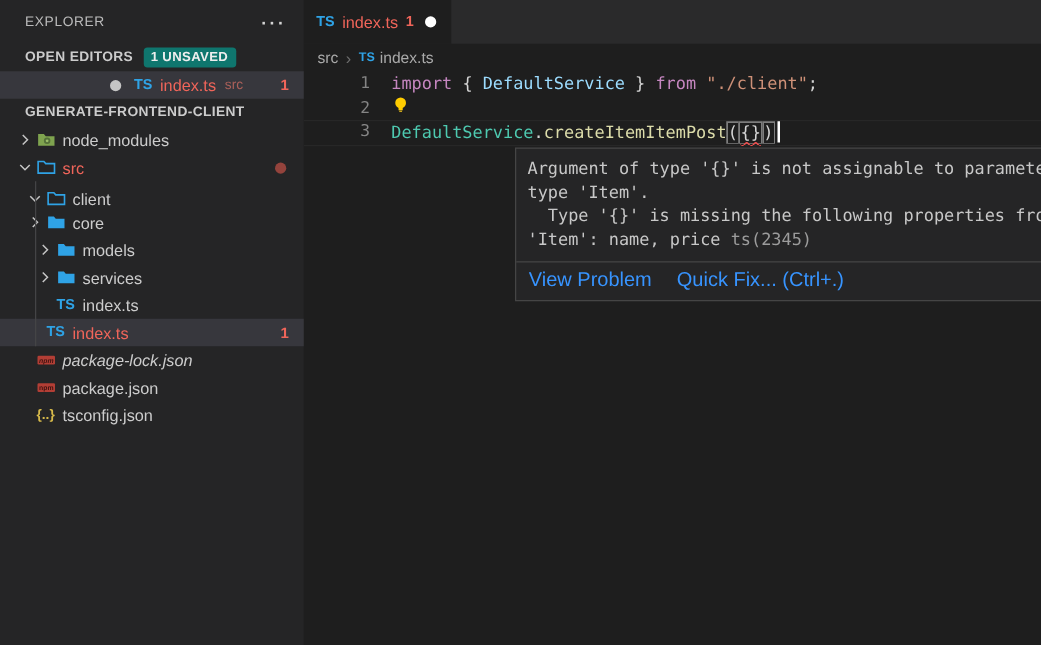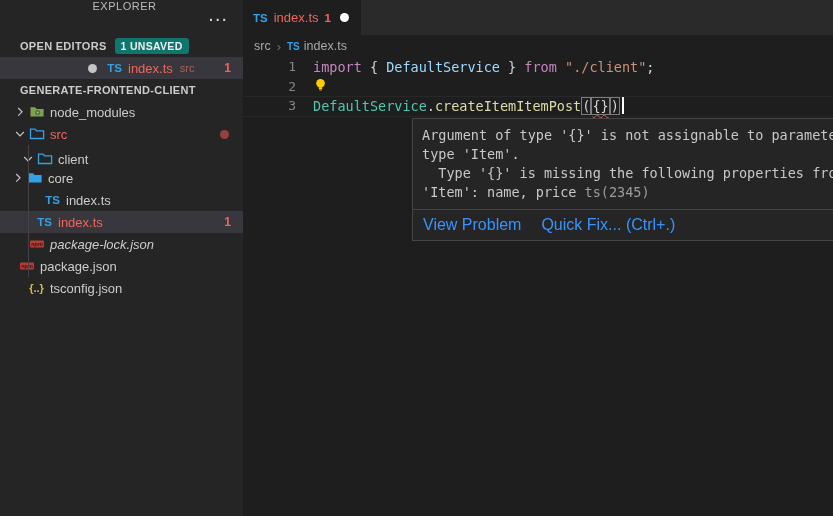--- a/index.html
+++ b/index.html
@@ -4,21 +4,21 @@
 <style>
   html,body{margin:0;padding:0;}
   body{
     width:833px;height:516px;position:relative;overflow:hidden;
     background:#1e1e1e;font-family:"Liberation Sans",sans-serif;
     -webkit-font-smoothing:antialiased;
   }
   
   .sidebar{position:absolute;left:0;top:0;width:243px;height:516px;background:#252526;z-index:2;}
   .sidebar-title{height:35px;display:flex;align-items:center;padding:0 14px 0 20px;
-    color:#bbbbbb;font-size:11px;letter-spacing:.5px;flex-direction:column;}
+    color:#bbbbbb;font-size:11px;letter-spacing:.5px;}
   .sidebar-title .ellipsis{margin-left:auto;color:#d4d4d4;font-size:14px;font-weight:bold;letter-spacing:2px;cursor:pointer;}
   .section-header{height:22px;display:flex;align-items:center;padding-left:4px;
     color:#cccccc;font-size:11px;font-weight:bold;letter-spacing:.3px;cursor:pointer;}
   .badge-pill{margin-left:8px;background:#0f766e;color:#eeeeee;font-size:10.5px;font-weight:bold;
     padding:2px 6px;border-radius:3px;letter-spacing:.3px;}
   .twisty{width:16px;height:16px;flex:0 0 16px;display:flex;align-items:center;justify-content:center;}
   .file-icon{width:17px;height:16px;flex:0 0 17px;display:flex;align-items:center;justify-content:center;margin-right:5px;}
   .ts-glyph{font-size:11.5px;font-weight:bold;color:#2fa3e6;letter-spacing:0;}
   .json-glyph{font-size:11px;font-weight:bold;color:#d7ba4a;}
   .row{height:22px;display:flex;align-items:center;font-size:13px;color:#cccccc;cursor:pointer;position:relative;}
@@ -138,32 +138,58 @@
             <path d="M4.2 6 L8 9.8 L11.8 6" stroke="#c5c5c5" stroke-width="1.2" fill="none"></path>
           </svg>
         </span>
         <span class="file-icon">
           <svg width="16" height="16" viewBox="0 0 16 16">
             <path d="M1.5 3.2 h4.6 l1.5 1.7 h7 v7.6 H1.5 z" fill="none" stroke="#2fa3e6" stroke-width="1.3"></path>
           </svg>
         </span>
         <span class="label">client</span>
       </div>
-      <div class="row" style="padding-left: 10px;">
+      <div class="row" style="padding-left: 20px;">
         <span class="twisty">
           <svg width="16" height="16" viewBox="0 0 16 16">
             <path d="M6.2 4 L10 7.8 L6.2 11.6" stroke="#c5c5c5" stroke-width="1.2" fill="none"></path>
           </svg>
         </span>
         <span class="file-icon">
           <svg width="16" height="16" viewBox="0 0 16 16">
             <path d="M1.5 3.2 h4.6 l1.5 1.7 h7 v7.6 H1.5 z" fill="#2fa3e6"></path>
           </svg>
         </span>
         <span class="label">core</span>
+      </div>
+      <div class="row" style="padding-left: 28px;">
+        <span class="twisty">
+          <svg width="16" height="16" viewBox="0 0 16 16">
+            <path d="M6.2 4 L10 7.8 L6.2 11.6" stroke="#c5c5c5" stroke-width="1.2" fill="none"></path>
+          </svg>
+        </span>
+        <span class="file-icon">
+          <svg width="16" height="16" viewBox="0 0 16 16">
+            <path d="M1.5 3.2 h4.6 l1.5 1.7 h7 v7.6 H1.5 z" fill="#2fa3e6"></path>
+          </svg>
+        </span>
+        <span class="label">models</span>
+      </div>
+      <div class="row" style="padding-left: 28px;">
+        <span class="twisty">
+          <svg width="16" height="16" viewBox="0 0 16 16">
+            <path d="M6.2 4 L10 7.8 L6.2 11.6" stroke="#c5c5c5" stroke-width="1.2" fill="none"></path>
+          </svg>
+        </span>
+        <span class="file-icon">
+          <svg width="16" height="16" viewBox="0 0 16 16">
+            <path d="M1.5 3.2 h4.6 l1.5 1.7 h7 v7.6 H1.5 z" fill="#2fa3e6"></path>
+          </svg>
+        </span>
+        <span class="label">services</span>
       </div>
       <div class="row" style="padding-left: 28px;">
         <span class="twisty"></span>
         <span class="file-icon">
           <span class="ts-glyph">TS</span>
         </span>
         <span class="label">index.ts</span>
       </div>
       <div class="row selected" style="padding-left: 20px;">
         <span class="twisty"></span>
@@ -176,21 +202,21 @@
       <div class="row" style="padding-left: 12px; font-style: italic;">
         <span class="twisty"></span>
         <span class="file-icon">
           <svg width="16" height="16" viewBox="0 0 16 16">
             <rect x="1" y="4.5" width="14" height="7" rx="1" fill="#b23e35"></rect>
             <text x="8" y="10" text-anchor="middle" font-size="5.5" font-family="sans-serif" fill="#3d120f" font-weight="bold">npm</text>
           </svg>
         </span>
         <span class="label">package-lock.json</span>
       </div>
-      <div class="row" style="padding-left: 2px;">
+      <div class="row" style="padding-left: 12px;">
         <span class="twisty"></span>
         <span class="file-icon">
           <svg width="16" height="16" viewBox="0 0 16 16">
             <rect x="1" y="4.5" width="14" height="7" rx="1" fill="#b23e35"></rect>
             <text x="8" y="10" text-anchor="middle" font-size="5.5" font-family="sans-serif" fill="#3d120f" font-weight="bold">npm</text>
           </svg>
         </span>
         <span class="label">package.json</span>
       </div>
       <div class="row" style="padding-left: 12px;">

